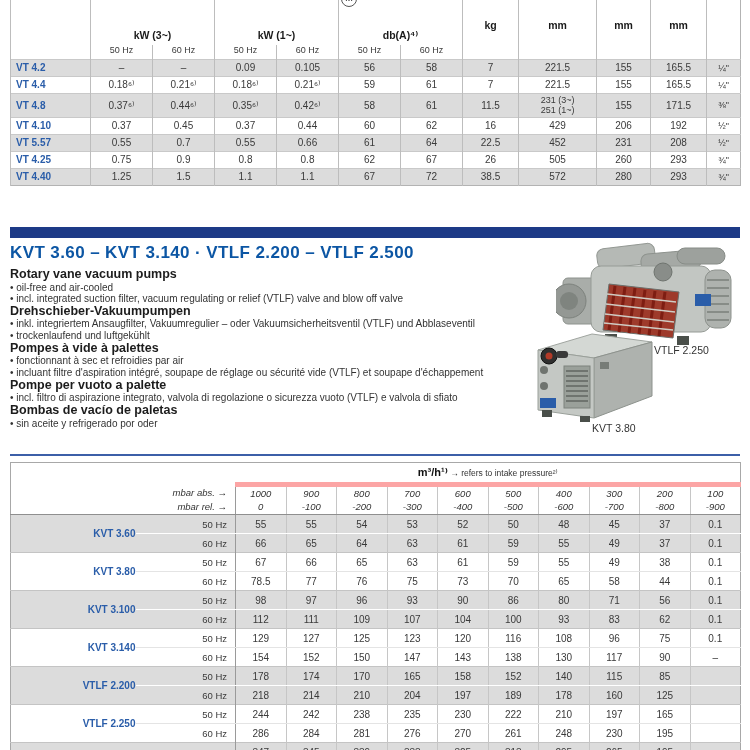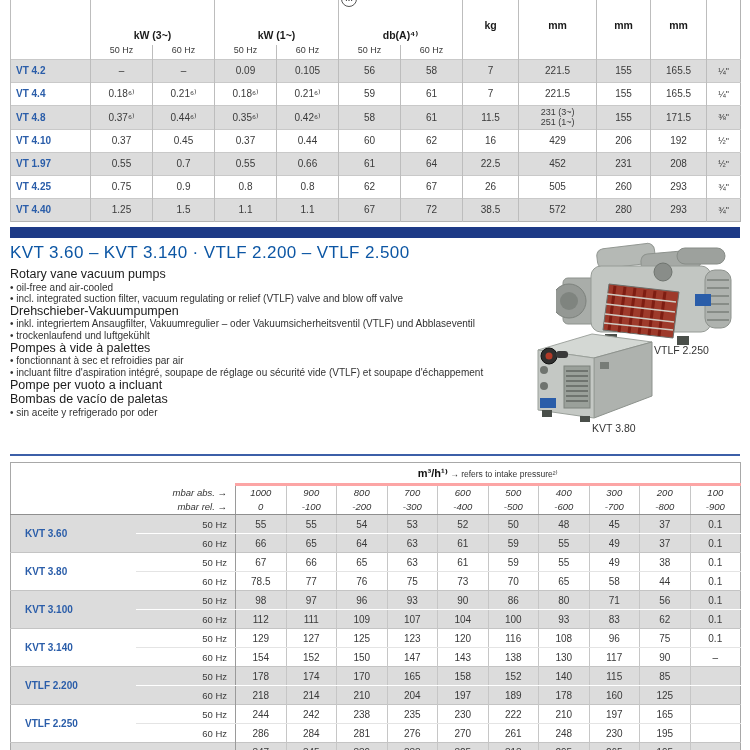--- a/index.html
+++ b/index.html
@@ -16,59 +16,59 @@
 
 
 #top-table{position:absolute;left:10px;top:0;width:730px;
   border-left:1px solid #b3b3b3;border-right:1px solid #b3b3b3;border-bottom:1px solid #b3b3b3}
 #top-table td{border-left:1px solid #bdbdbd;font-size:10px;color:#3a3a3a;text-align:center;overflow:hidden}
 #top-table tr.unit{height:45px}
 #top-table tr.unit td{vertical-align:bottom;padding-bottom:4px;font-weight:bold;font-size:10.5px;color:#1a1a1a}
 #top-table tr.unit td.deep{vertical-align:middle;padding-bottom:8px}
 #top-table tr.hz{height:14px}
 #top-table tr.hz td{font-size:9px;font-weight:normal;color:#3a3a3a;vertical-align:top;padding-bottom:3px}
-#top-table tr.r{height:23px}
+#top-table tr.r{height:17px}
 #top-table tr.r8{height:24px}
 #top-table tr.r td,#top-table tr.r8 td{border-top:1px solid #c9c9c9}
 #top-table td.model{text-align:left;padding-left:5px;font-weight:bold;color:#2a5da9;font-size:10px}
 #top-table tr.g td{background:#dcdcdc}
 #top-table td.twoline{white-space:pre-line;font-size:9px;line-height:10px}
 #top-table td.inch{font-size:9px}
 
 
 .navy{position:absolute;left:10px;top:227px;width:730px;height:11px;background:#1d3a87}
-.heading{position:absolute;left:10px;top:243px;font-size:17px;font-weight:normal;
+.heading{position:absolute;left:10px;top:243px;font-size:17px;font-weight:bold;
   color:#0c56a4;letter-spacing:.4px;white-space:nowrap}
 .descriptions{position:absolute;left:10px;top:267px;width:548px}
-.desc-title{font-size:12.5px;font-weight:normal;color:#1c1c1c;line-height:13.5px;margin-top:1px}
+.desc-title{font-size:12.5px;font-weight:bold;color:#1c1c1c;line-height:13.5px;margin-top:1px}
 .bullet{font-size:10px;color:#333;line-height:11.2px;white-space:nowrap}
 
 
 .img-wrap{position:absolute}
 .img-label{position:absolute;font-size:10.5px;color:#333;white-space:nowrap}
 
 
 .rule{position:absolute;left:10px;top:454px;width:730px;height:2px;background:#3c5fa8}
 
 
 #flow-table{position:absolute;left:10px;top:462px;width:730px;
   border:1px solid #a8a8a8;border-bottom:none}
 #flow-table td{font-size:10px;color:#3a3a3a;text-align:center;overflow:hidden;vertical-align:middle}
 #flow-table tr.title{height:22px}
 .u-title{font-weight:bold;font-size:11px;color:#111}
 .u-note{font-size:8.5px;color:#333}
-#flow-table tr.title td.span{border-bottom:3px solid #fca5a5}
+#flow-table tr.title td.span{border-bottom:5px solid #fca5a5}
 #flow-table tr.mbar{height:15px}
 #flow-table tr.mbar td{font-style:italic;font-size:9.5px;color:#333}
 #flow-table tr.mbar2 td{border-bottom:1px solid #8f8f8f}
 #flow-table td.rlabel{text-align:right;padding-right:8px}
 #flow-table td.dcell{border-left:1px solid #c6c6c6}
 #flow-table td.dfirst{border-left:1px solid #9a9a9a}
 #flow-table tr.dr{height:19px}
-#flow-table td.model{text-align:left;padding-left:14px;font-weight:bold;color:#2a5da9;font-size:10px}
+#flow-table td.model{text-align:right;padding-left:14px;font-weight:bold;color:#2a5da9;font-size:10px}
 #flow-table td.hzc{text-align:right;padding-right:8px;font-size:9.5px}
 #flow-table tr.gg td{background:#dcdcdc}
 #flow-table tr.grpfirst td{border-top:1px solid #c4c4c4}
 #flow-table tr.mid.gg td.bb{border-bottom:1px solid #fff}
 #flow-table tr.mid.w td.bb{border-bottom:1px solid #e4e4e4}
 </style>
 </head>
 <body>
 
 <div class="page">
@@ -161,21 +161,21 @@
           <td>0.44</td>
           <td>60</td>
           <td>62</td>
           <td>16</td>
           <td>429</td>
           <td>206</td>
           <td>192</td>
           <td class="inch">½"</td>
         </tr>
         <tr class="r g">
-          <td class="model">VT 1.97</td>
+          <td class="model">VT 5.57</td>
           <td>0.55</td>
           <td>0.7</td>
           <td>0.55</td>
           <td>0.66</td>
           <td>61</td>
           <td>64</td>
           <td>22.5</td>
           <td>452</td>
           <td>231</td>
           <td>208</td>
@@ -219,21 +219,22 @@
   <div class="descriptions" id="descriptions">
       <div class="desc-title">Rotary vane vacuum pumps</div>
       <div class="bullet">• oil-free and air-cooled</div>
       <div class="bullet">• incl. integrated suction filter, vacuum regulating or relief (VTLF) valve and blow off valve</div>
       <div class="desc-title">Drehschieber-Vakuumpumpen</div>
       <div class="bullet">• inkl. integriertem Ansaugfilter, Vakuumregulier – oder Vakuumsicherheitsventil (VTLF) und Abblaseventil</div>
       <div class="bullet">• trockenlaufend und luftgekühlt</div>
       <div class="desc-title">Pompes à vide à palettes</div>
       <div class="bullet">• fonctionnant à sec et refroidies par air</div>
       <div class="bullet">• incluant filtre d'aspiration intégré, soupape de réglage ou sécurité vide (VTLF) et soupape d'échappement</div>
-      <div class="desc-title">Pompe per vuoto a incluant</div>
+      <div class="desc-title">Pompe per vuoto a palette</div>
+      <div class="bullet">• incl. filtro di aspirazione integrato, valvola di regolazione o sicurezza vuoto (VTLF) e valvola di sfiato</div>
       <div class="desc-title">Bombas de vacío de paletas</div>
       <div class="bullet">• sin aceite y refrigerado por oder</div>
     </div>
 
   <div class="img-wrap" style="left:556px;top:240px;width:192px;height:118px">
     <svg viewBox="0 0 190 118" width="192" height="118">
       <rect x="40" y="6" width="58" height="20" rx="7" fill="#b5b9b5" stroke="#939893" transform="rotate(-7 69 16)"></rect>
       <rect x="84" y="12" width="60" height="18" rx="7" fill="#a5a9a5" stroke="#8d928d" transform="rotate(-5 114 21)"></rect>
       <rect x="120" y="8" width="48" height="16" rx="8" fill="#9da19d" stroke="#878c87"></rect>
       <rect x="6" y="38" width="36" height="46" rx="5" fill="#a9ada9" stroke="#8d928d"></rect>

